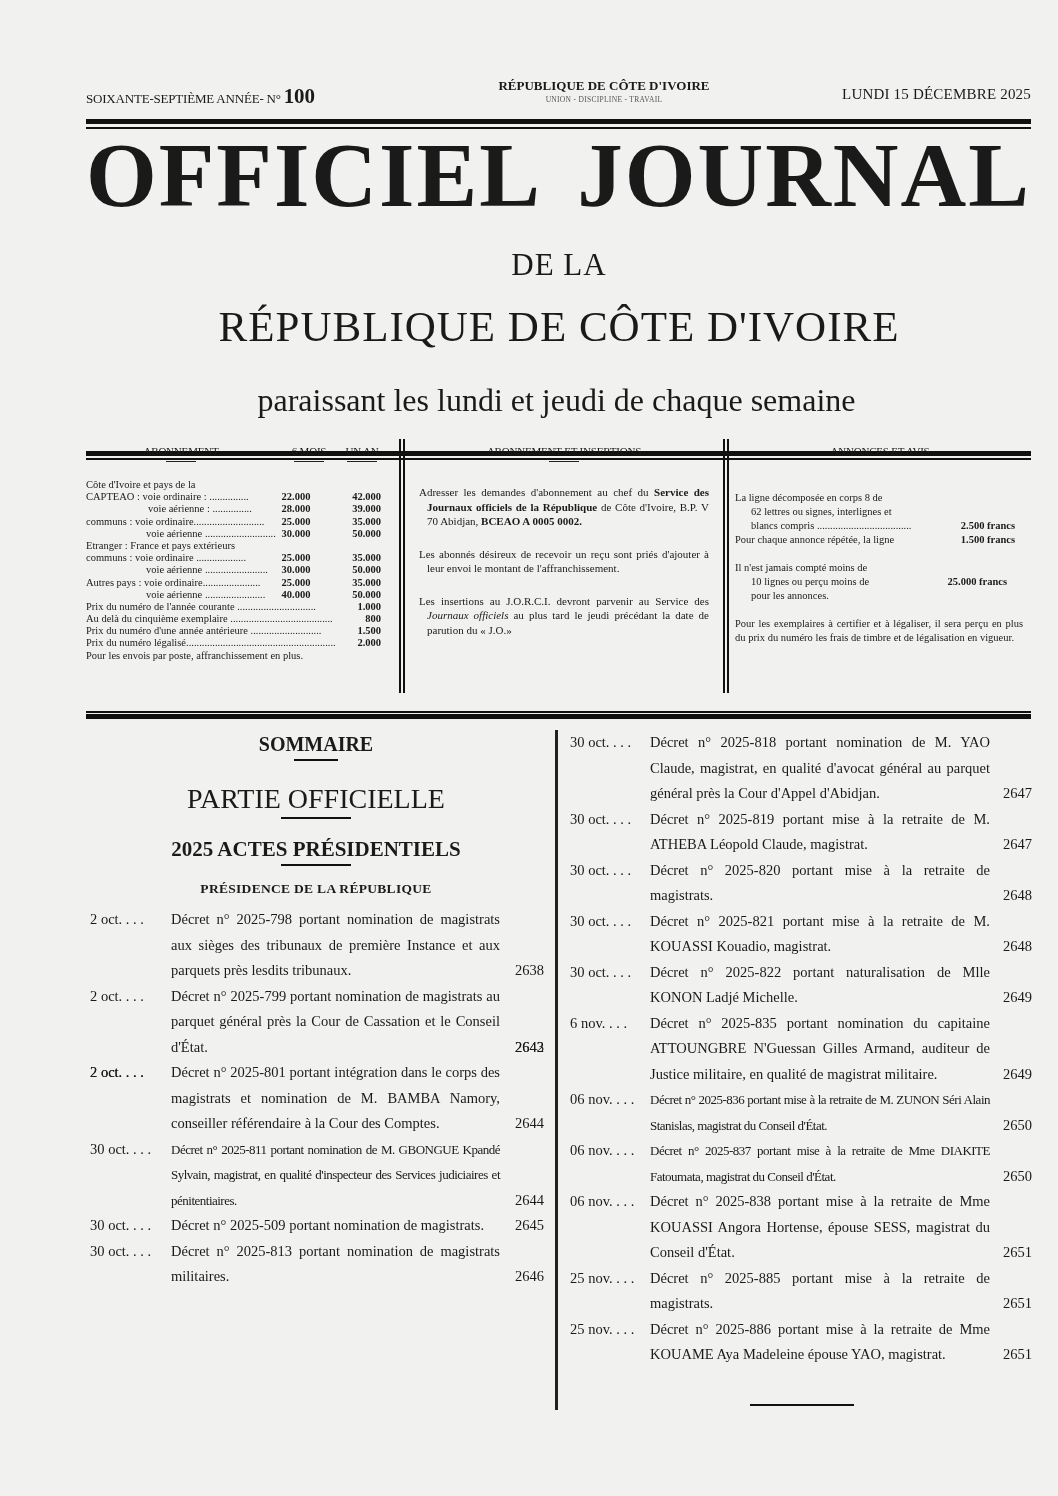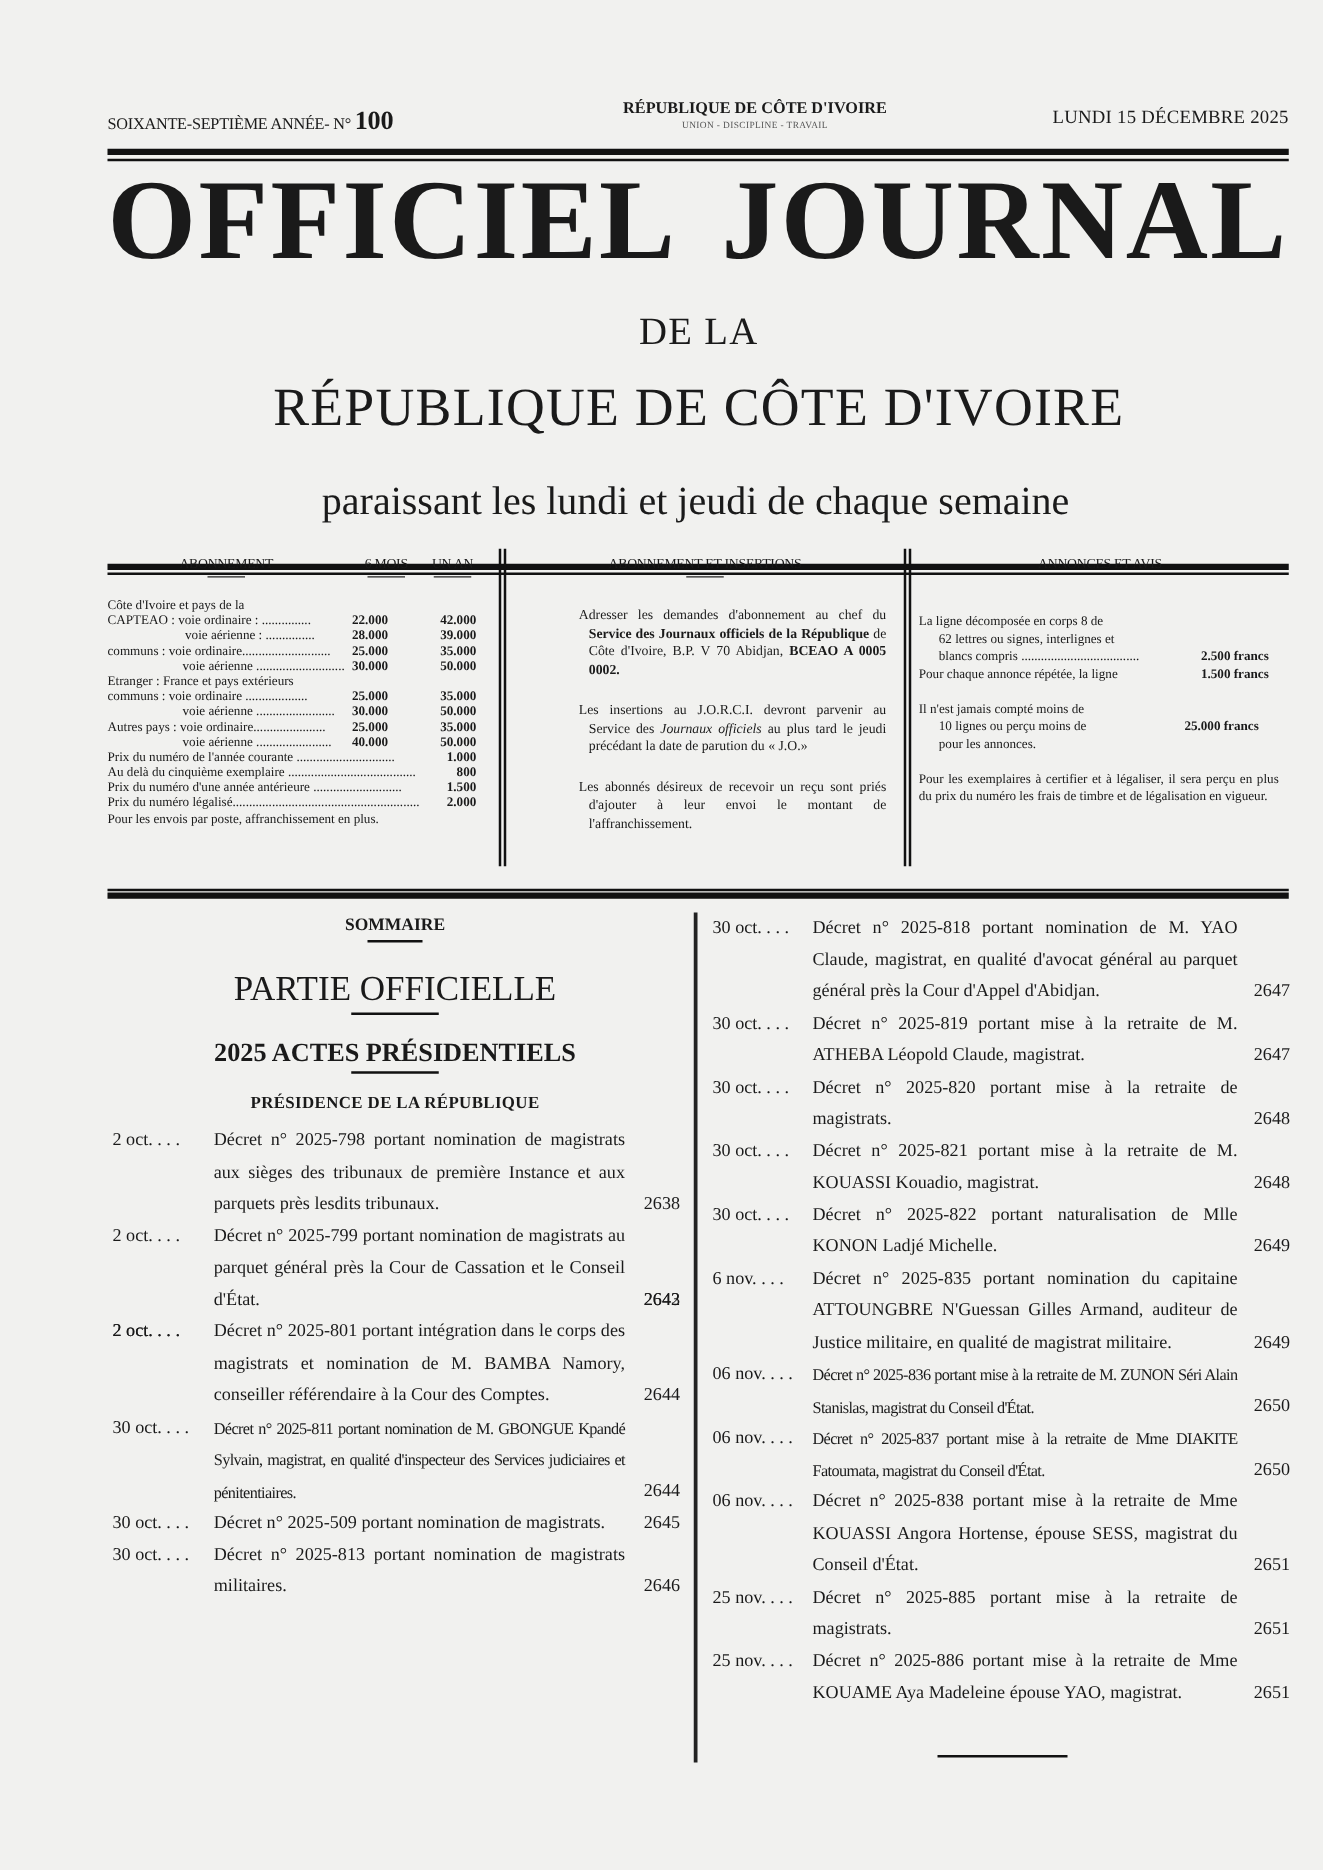--- a/index.html
+++ b/index.html
@@ -36,33 +36,33 @@
   .head-row { position: relative; height: 26px; margin-top: 6px; }
   .mini-rule { display: block; height: 1px; background: #222; margin: 4px auto 0; }
 
   .sub-table { font-size: 10.5px; line-height: 12.2px; }
   .sub-row { position: relative; height: 12.2px; white-space: nowrap; }
   .sub-row .lbl { position: absolute; left: 0; }
   .sub-row .v6 { position: absolute; right: 78px; width: 50px; text-align: center; font-weight: bold; }
   .sub-row .va { position: absolute; right: 18px; width: 50px; text-align: right; font-weight: bold; }
   .sub-row .vone { position: absolute; right: 18px; text-align: right; font-weight: bold; }
 
-  .c2-text { font-size: 11px; line-height: 14.5px; text-align: justify; padding: 0 14px 0 14px; margin-left: 44px; }
+  .c2-text { font-size: 11px; line-height: 14.5px; text-align: justify; padding: 0 14px 0 14px; }
   .c2-text.indent { text-indent: -8px; padding-left: 22px; }
   .c3-text { font-size: 10.5px; line-height: 14px; padding: 0 8px 0 6px; }
   .c3-row { position: relative; white-space: nowrap; }
   .c3-row .amt { position: absolute; right: 8px; font-weight: bold; }
   .ind { padding-left: 16px; }
 
   
   .left-col { position: absolute; top: 730px; left: 86px; width: 460px; }
   .right-col { position: absolute; top: 730px; left: 562px; width: 472px; }
   .col-divider { position: absolute; top: 730px; left: 555px; width: 3px; height: 680px; background: #222; }
 
-  .sommaire { text-align: center; font-weight: bold; font-size: 14px; margin-top: 3px; }
+  .sommaire { text-align: center; font-weight: bold; font-size: 20px; margin-top: 3px; }
   .ul-short { display: block; width: 44px; height: 2px; background: #111; margin: 3px auto 0; }
   .partie { text-align: center; font-size: 28px; margin-top: 22px; }
   .ul-mid { display: block; width: 70px; height: 2px; background: #111; margin: 2px auto 0; }
   .actes { text-align: center; font-weight: bold; font-size: 21px; margin-top: 18px; }
   .presidence { text-align: center; font-weight: bold; font-size: 13.5px; margin-top: 15px; letter-spacing: 0.3px; }
 
   .entries { margin-top: 10px; }
   .entry { position: relative; font-size: 14.5px; line-height: 25.5px; padding-left: 85px; padding-right: 46px; margin-bottom: 0; }
   .entry .edate { position: absolute; left: 4px; top: 0; white-space: nowrap; }
   .entry .etext { display: block; text-align: justify; }
@@ -198,26 +198,26 @@
           <span>ABONNEMENT ET INSERTIONS</span>
           <span class="mini-rule" style="width:30px;"></span>
         </div>
       </div>
       <div class="c2-text indent" style="margin-top:14px;">
         <span>Adresser les demandes d'abonnement au chef du</span>
         <b>Service des Journaux officiels de la République</b>
         <span>de Côte d'Ivoire, B.P. V 70 Abidjan,</span>
         <b>BCEAO A 0005 0002.</b>
       </div>
+      <div class="c2-text indent" style="margin-top:18px;">Les abonnés désireux de recevoir un reçu sont priés d'ajouter à leur envoi le montant de l'affranchissement.</div>
       <div class="c2-text indent" style="margin-top:18px;">
         <span>Les insertions au J.O.R.C.I. devront parvenir au Service des</span>
         <i>Journaux officiels</i>
         <span>au plus tard le jeudi précédant la date de parution du « J.O.»</span>
       </div>
-      <div class="c2-text indent" style="margin-top:18px;">Les abonnés désireux de recevoir un reçu sont priés d'ajouter à leur envoi le montant de l'affranchissement.</div>
     </div>
 
     <div class="vsep" style="left:637px;"></div>
     <div class="vsep" style="left:641px;"></div>
 
     <div class="col col3">
       <div class="head-row">
         <div class="col-head">ANNONCES ET AVIS</div>
       </div>
       <div class="c3-text" style="margin-top:20px;">

